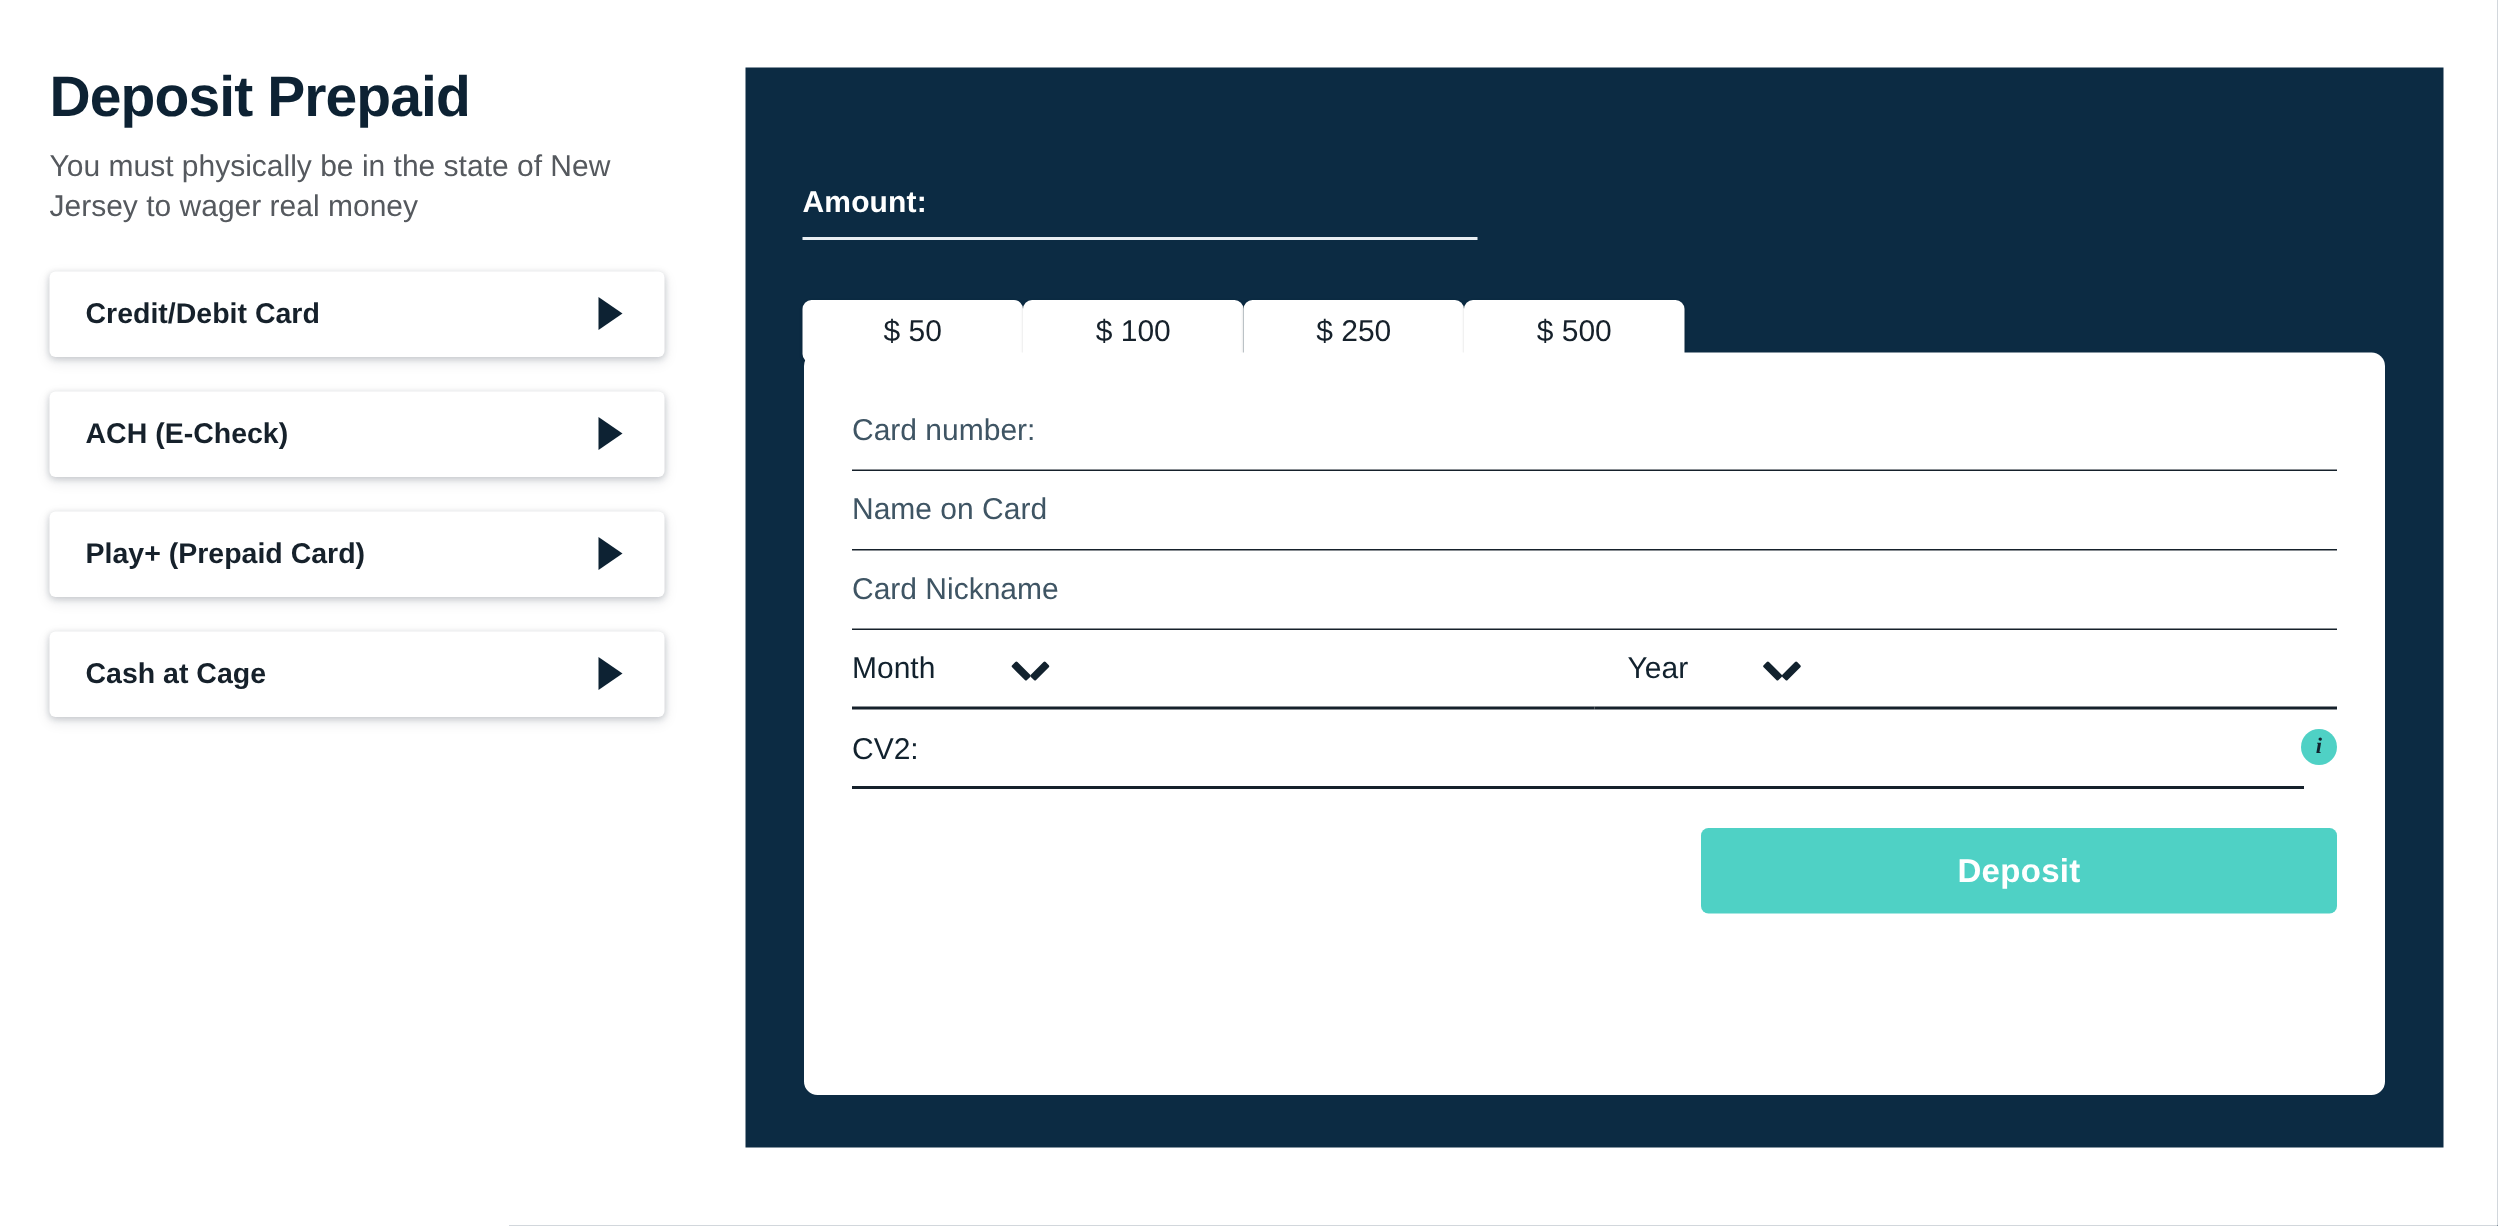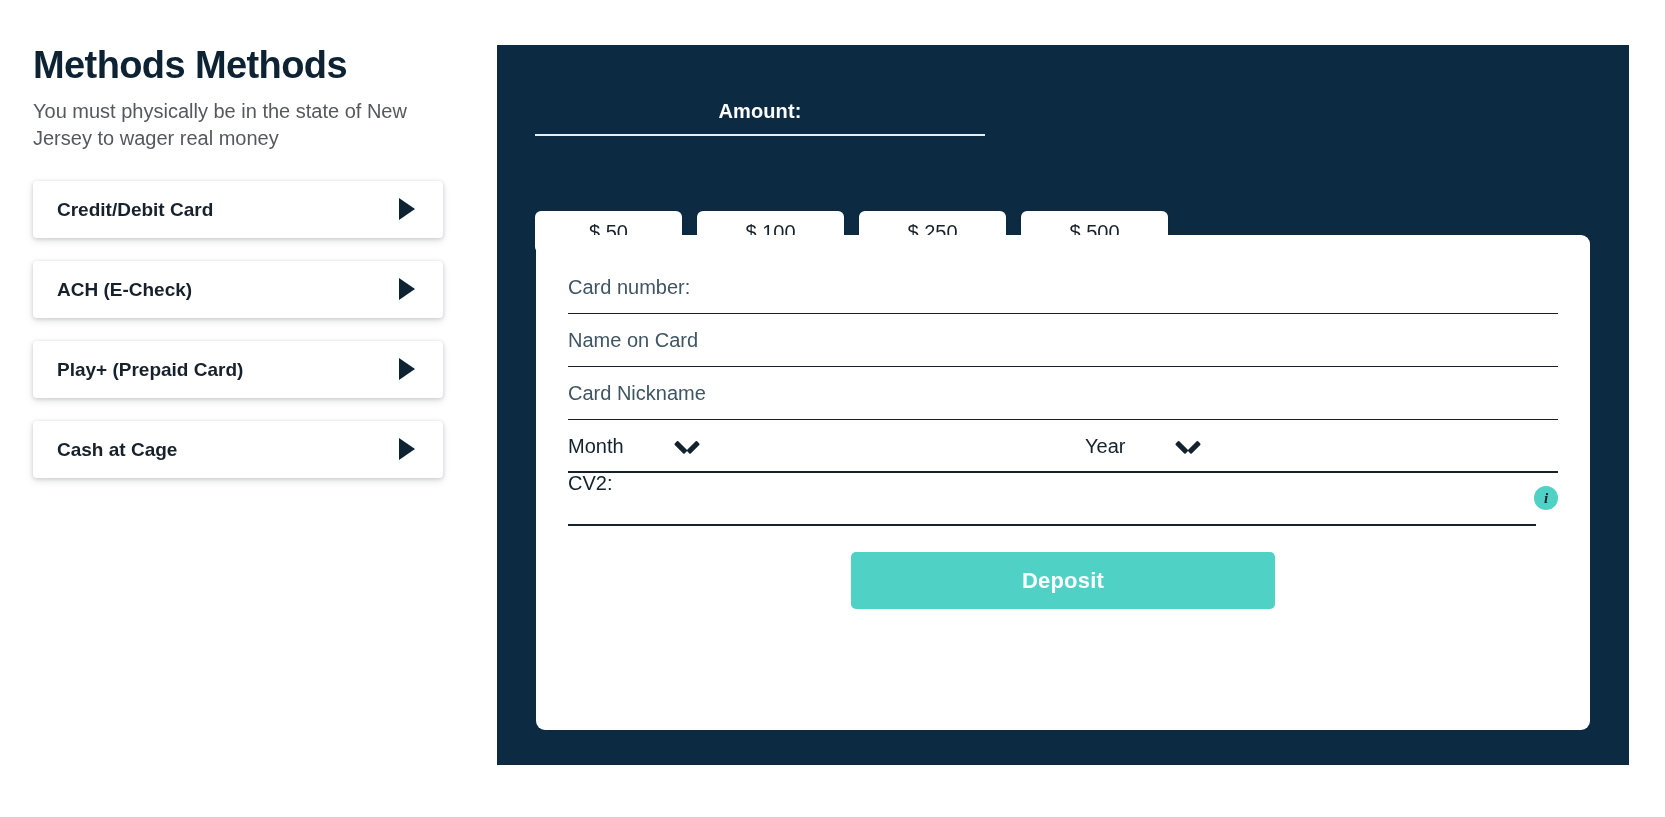--- a/index.html
+++ b/index.html
@@ -85,41 +85,39 @@
     left: 497px;
     top: 45px;
     width: 1132px;
     height: 720px;
     background: #0c2b43;
   }
 
   .amount-block {
     position: absolute;
     left: 38px;
-    top: 55px;
+    top: 79px;
     width: 450px;
-    text-align: center;
   }
 
   .amount-label {
     font-size: 20px;
     font-weight: 700;
     color: #ffffff;
     letter-spacing: 0.1px;
     padding-bottom: 11px;
     border-bottom: 2px solid #e9eef2;
     display: block;
   }
 
   .chips-row {
     position: absolute;
     left: 38px;
-    top: 166px;
-    display: flex;
-    gap: 15px;
+    top: 155px;
+    display: flex;
     justify-content: space-between;
   }
 
   .chip {
     width: 147px;
     height: 42px;
     background: #ffffff;
     border-radius: 6px;
     display: flex;
     align-items: center;
@@ -195,20 +193,21 @@
     gap: 26px;
   }
   .split-half.left  { padding-right: 14px; }
   .split-half.right { padding-left: 22px; }
 
   
   .cv2-row {
     position: relative;
     height: 53px;
     display: flex;
+    align-items: center;
   }
   .cv2-underline {
     position: absolute;
     left: 0; bottom: 0;
     width: 968px;
     height: 2px;
     background: #16212b;
   }
   .info-bubble {
     position: absolute;
@@ -229,21 +228,21 @@
   }
 
   .promo-add {
     font-size: 19px;
     color: #16212b;
     cursor: pointer;
   }
 
   .deposit-wrap {
     display: flex;
-    justify-content: center;
+    justify-content: flex-end;
     margin-top: 26px;
   }
   .deposit-btn {
     width: 424px;
     height: 57px;
     background: #4fd1c5;
     border: none;
     border-radius: 5px;
     color: #ffffff;
     font-family: "Liberation Sans", sans-serif;
@@ -252,21 +251,21 @@
     letter-spacing: 0.2px;
     cursor: pointer;
   }
 </style>
 </head>
 <body>
 
 <div class="page">
 
   <div class="left-col">
-    <h1 class="page-title">Methods Methods</h1>
+    <h1 class="page-title">Deposit Prepaid</h1>
 
     <p class="page-subtitle">You must physically be in the state of New Jersey to wager real money</p>
 
     <div class="methods-list">
 
       <div class="method-item">
         <span class="method-label">Credit/Debit Card</span>
         <span class="tri-right"></span>
       </div>
 

